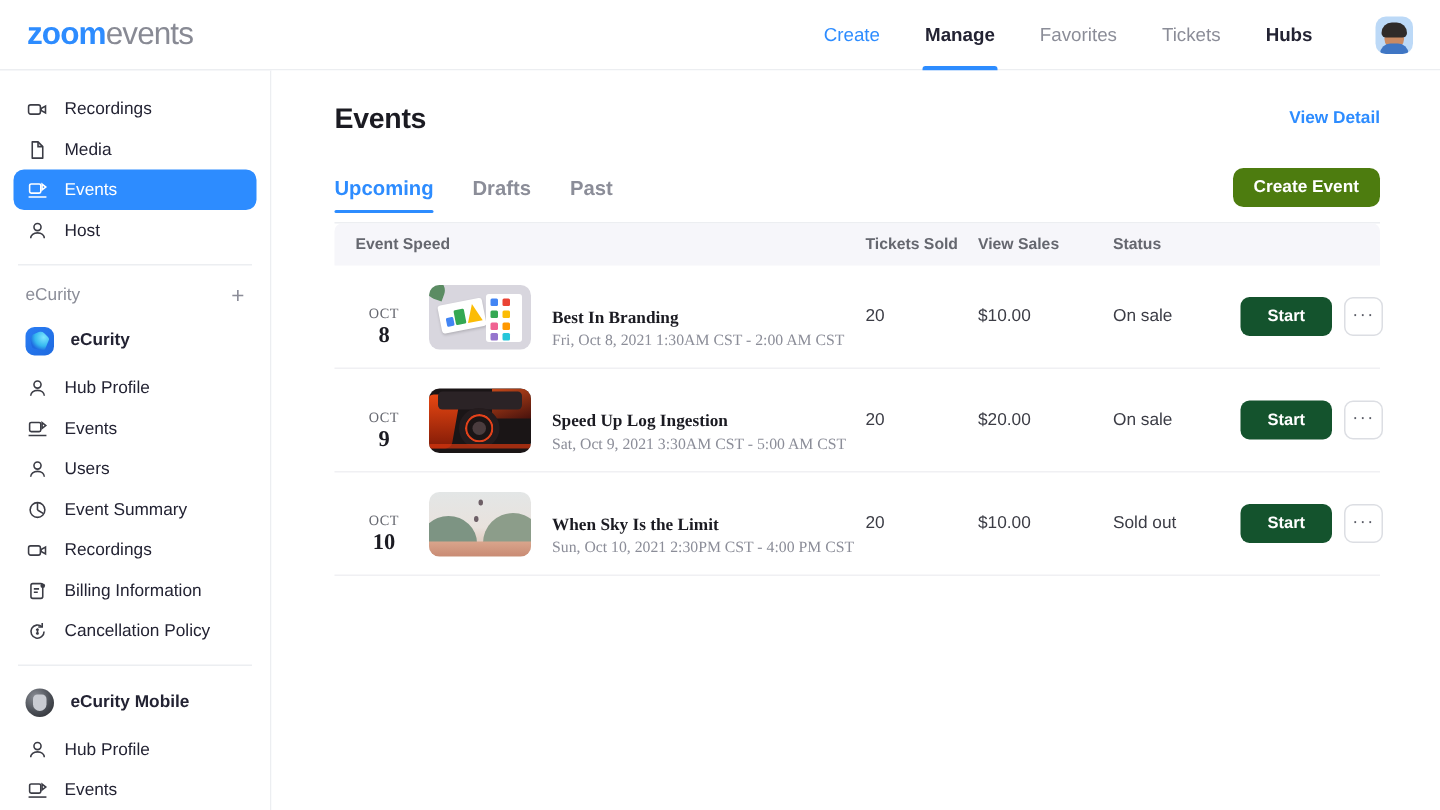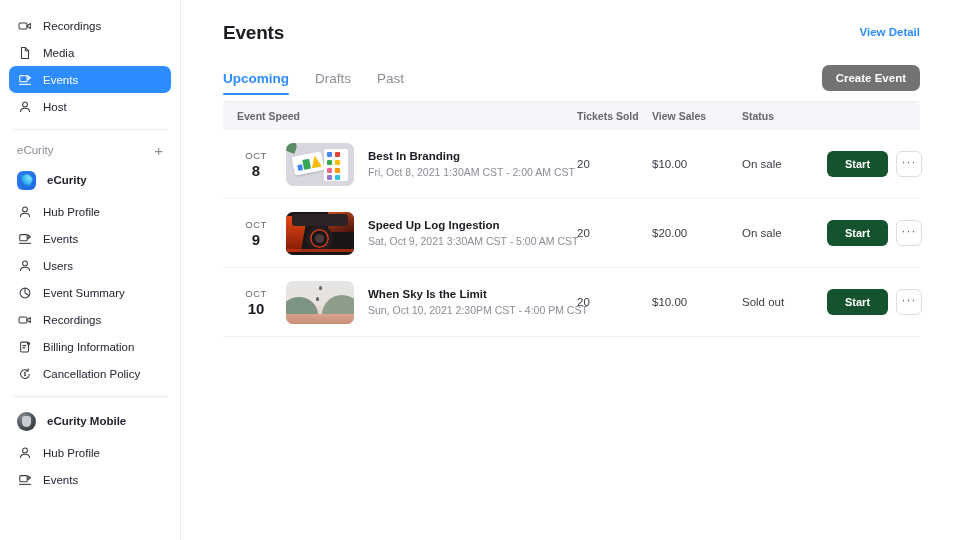--- a/index.html
+++ b/index.html
@@ -95,30 +95,30 @@
 
   
   .main { flex: 1; padding: 22px 40px 0 42px; min-width: 0; background: #fff; position: relative; }
   .main-head { display: flex; align-items: flex-start; }
   .page-title { font-size: 19px; font-weight: bold; color: #1b1b22; letter-spacing: -0.2px; }
   .view-detail { margin-left: auto; font-size: 11.5px; color: #2d8cff; font-weight: bold; cursor: pointer; padding-top: 4px; }
 
   .tabsrow { display: flex; align-items: flex-end; margin-top: 21px; position: relative; height: 30px; }
   .tab {
     font-size: 13.5px; color: #8b8d98; cursor: pointer; margin-right: 26px;
-    padding-bottom: 9px; position: relative; white-space: nowrap;
+    padding-bottom: 9px; position: relative; white-space: nowrap; font-weight: bold;
   }
   .tab.active { color: #2d8cff; font-weight: bold; }
   .tab.active::after {
     content: ""; position: absolute; left: 0; right: 0; bottom: 0; height: 2.5px;
     background: #2d8cff; border-radius: 2px;
   }
   .create-btn {
     margin-left: auto; margin-bottom: 4px;
-    background: #737373; color: #fff; border: none; border-radius: 7px;
+    background: #4d7c0f; color: #fff; border: none; border-radius: 7px;
     font-size: 11.5px; font-weight: bold; padding: 7px 14px; cursor: pointer;
     font-family: "Liberation Sans", sans-serif;
     margin-top: 47px;
   }
 
   
   .table { margin-top: 6px; border-top: 1px solid #eceef1; }
   .thead {
     display: flex; align-items: center; height: 28px;
     background: #f6f6fa; border-radius: 5px 5px 0 0;
@@ -127,21 +127,21 @@
   .c-info { width: 340px; flex: none; }
   .c-tickets { width: 75px; flex: none; }
   .c-gross { width: 90px; flex: none; }
   .c-status { width: 85px; flex: none; }
   .c-actions { flex: 1; display: flex; justify-content: flex-start; }
 
   .trow {
     display: flex; align-items: center; height: 69px;
     border-bottom: 1px solid #f0f0f3; padding: 0 14px; font-size: 11.5px; color: #3b3c45;
   }
-  .evt { display: flex; align-items: center; }
+  .evt { display: flex; align-items: flex-end; font-family: Liberation Serif, serif; }
   .date { width: 38px; flex: none; text-align: center; margin-right: 11px; }
   .date .mon { font-size: 9.5px; color: #65676f; letter-spacing: 0.4px; }
   .date .day { font-size: 15px; font-weight: bold; color: #1b1b22; margin-top: 1px; }
   .thumb { width: 68px; height: 43px; border-radius: 7px; flex: none; margin-right: 14px; position: relative; overflow: hidden; }
   .evt-text { min-width: 0; }
   .evt-title { font-size: 11.5px; font-weight: bold; color: #1b1b22; margin-bottom: 4px; white-space: nowrap; }
   .evt-time { font-size: 10.5px; color: #8b8d98; white-space: nowrap; }
 
   .start-btn {
     background: #14532d; color: #fff; border: none; border-radius: 6px;
@@ -200,20 +200,39 @@
     background: linear-gradient(180deg,#d9a58c,#c98b74); }
   .th3 .bal { position: absolute; width: 3px; height: 4px; background: #6d5f66; border-radius: 50% 50% 40% 40%; }
   .th3 .bal.b1 { left: 33px; top: 5px; }
   .th3 .bal.b2 { left: 30px; top: 16px; }
 </style>
 </head>
 <body>
 
 <div class="app">
 
+  <div class="topbar">
+    <div class="logo">
+      <span class="zoom">zoom</span>
+        <span class="events">events</span>
+    </div>
+
+    <div class="topnav">
+      <div class="navitem blue">Create</div>
+      <div class="navitem dark active">Manage</div>
+      <div class="navitem">Favorites</div>
+      <div class="navitem">Tickets</div>
+      <div class="navitem dark">Hubs</div>
+      <div class="avatar">
+        <div class="face"></div>
+        <div class="hair"></div>
+        <div class="body"></div>
+      </div>
+    </div>
+  </div>
 
   <div class="body">
 
     <div class="sidebar">
 
       <div class="side-item">
         <span class="ic">
           <svg width="14" height="14" viewBox="0 0 16 16" fill="none" stroke="#3b3c45" stroke-width="1.2">
             <rect x="1.2" y="4.5" width="9" height="7" rx="1.6"></rect>
               <path d="M10.8 7.2l3.3-1.8v5.2l-3.3-1.8z"></path>

